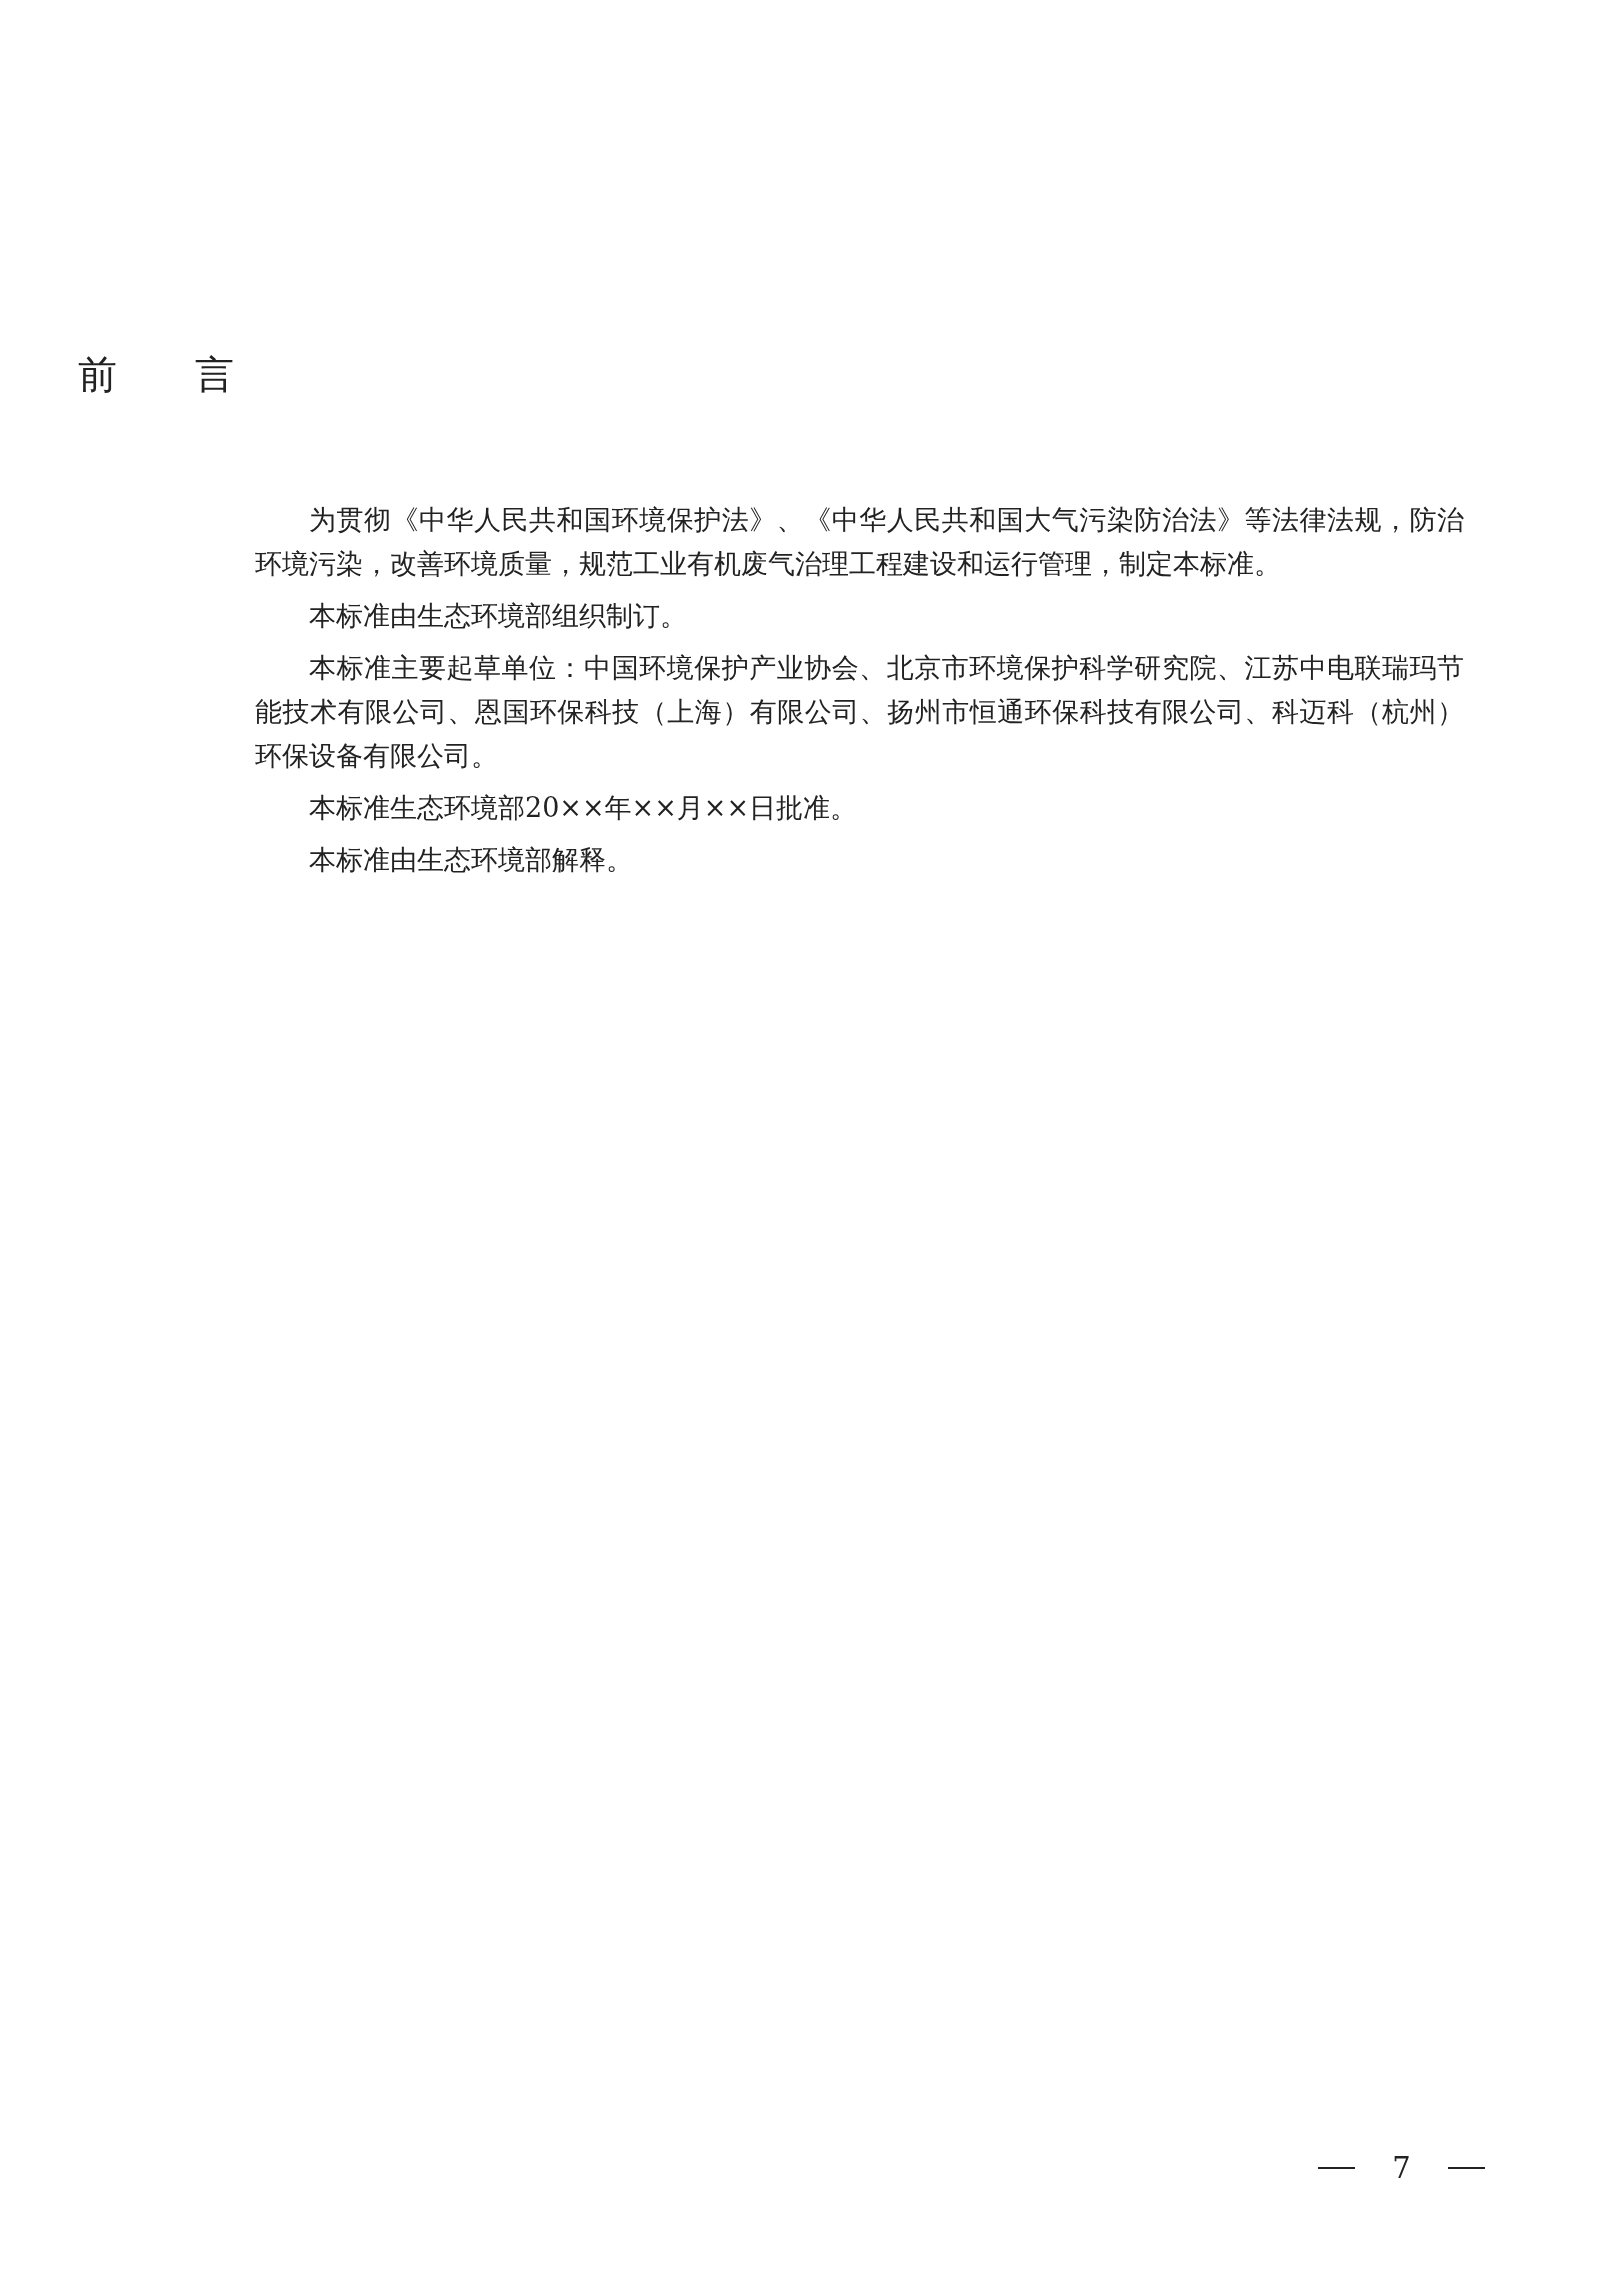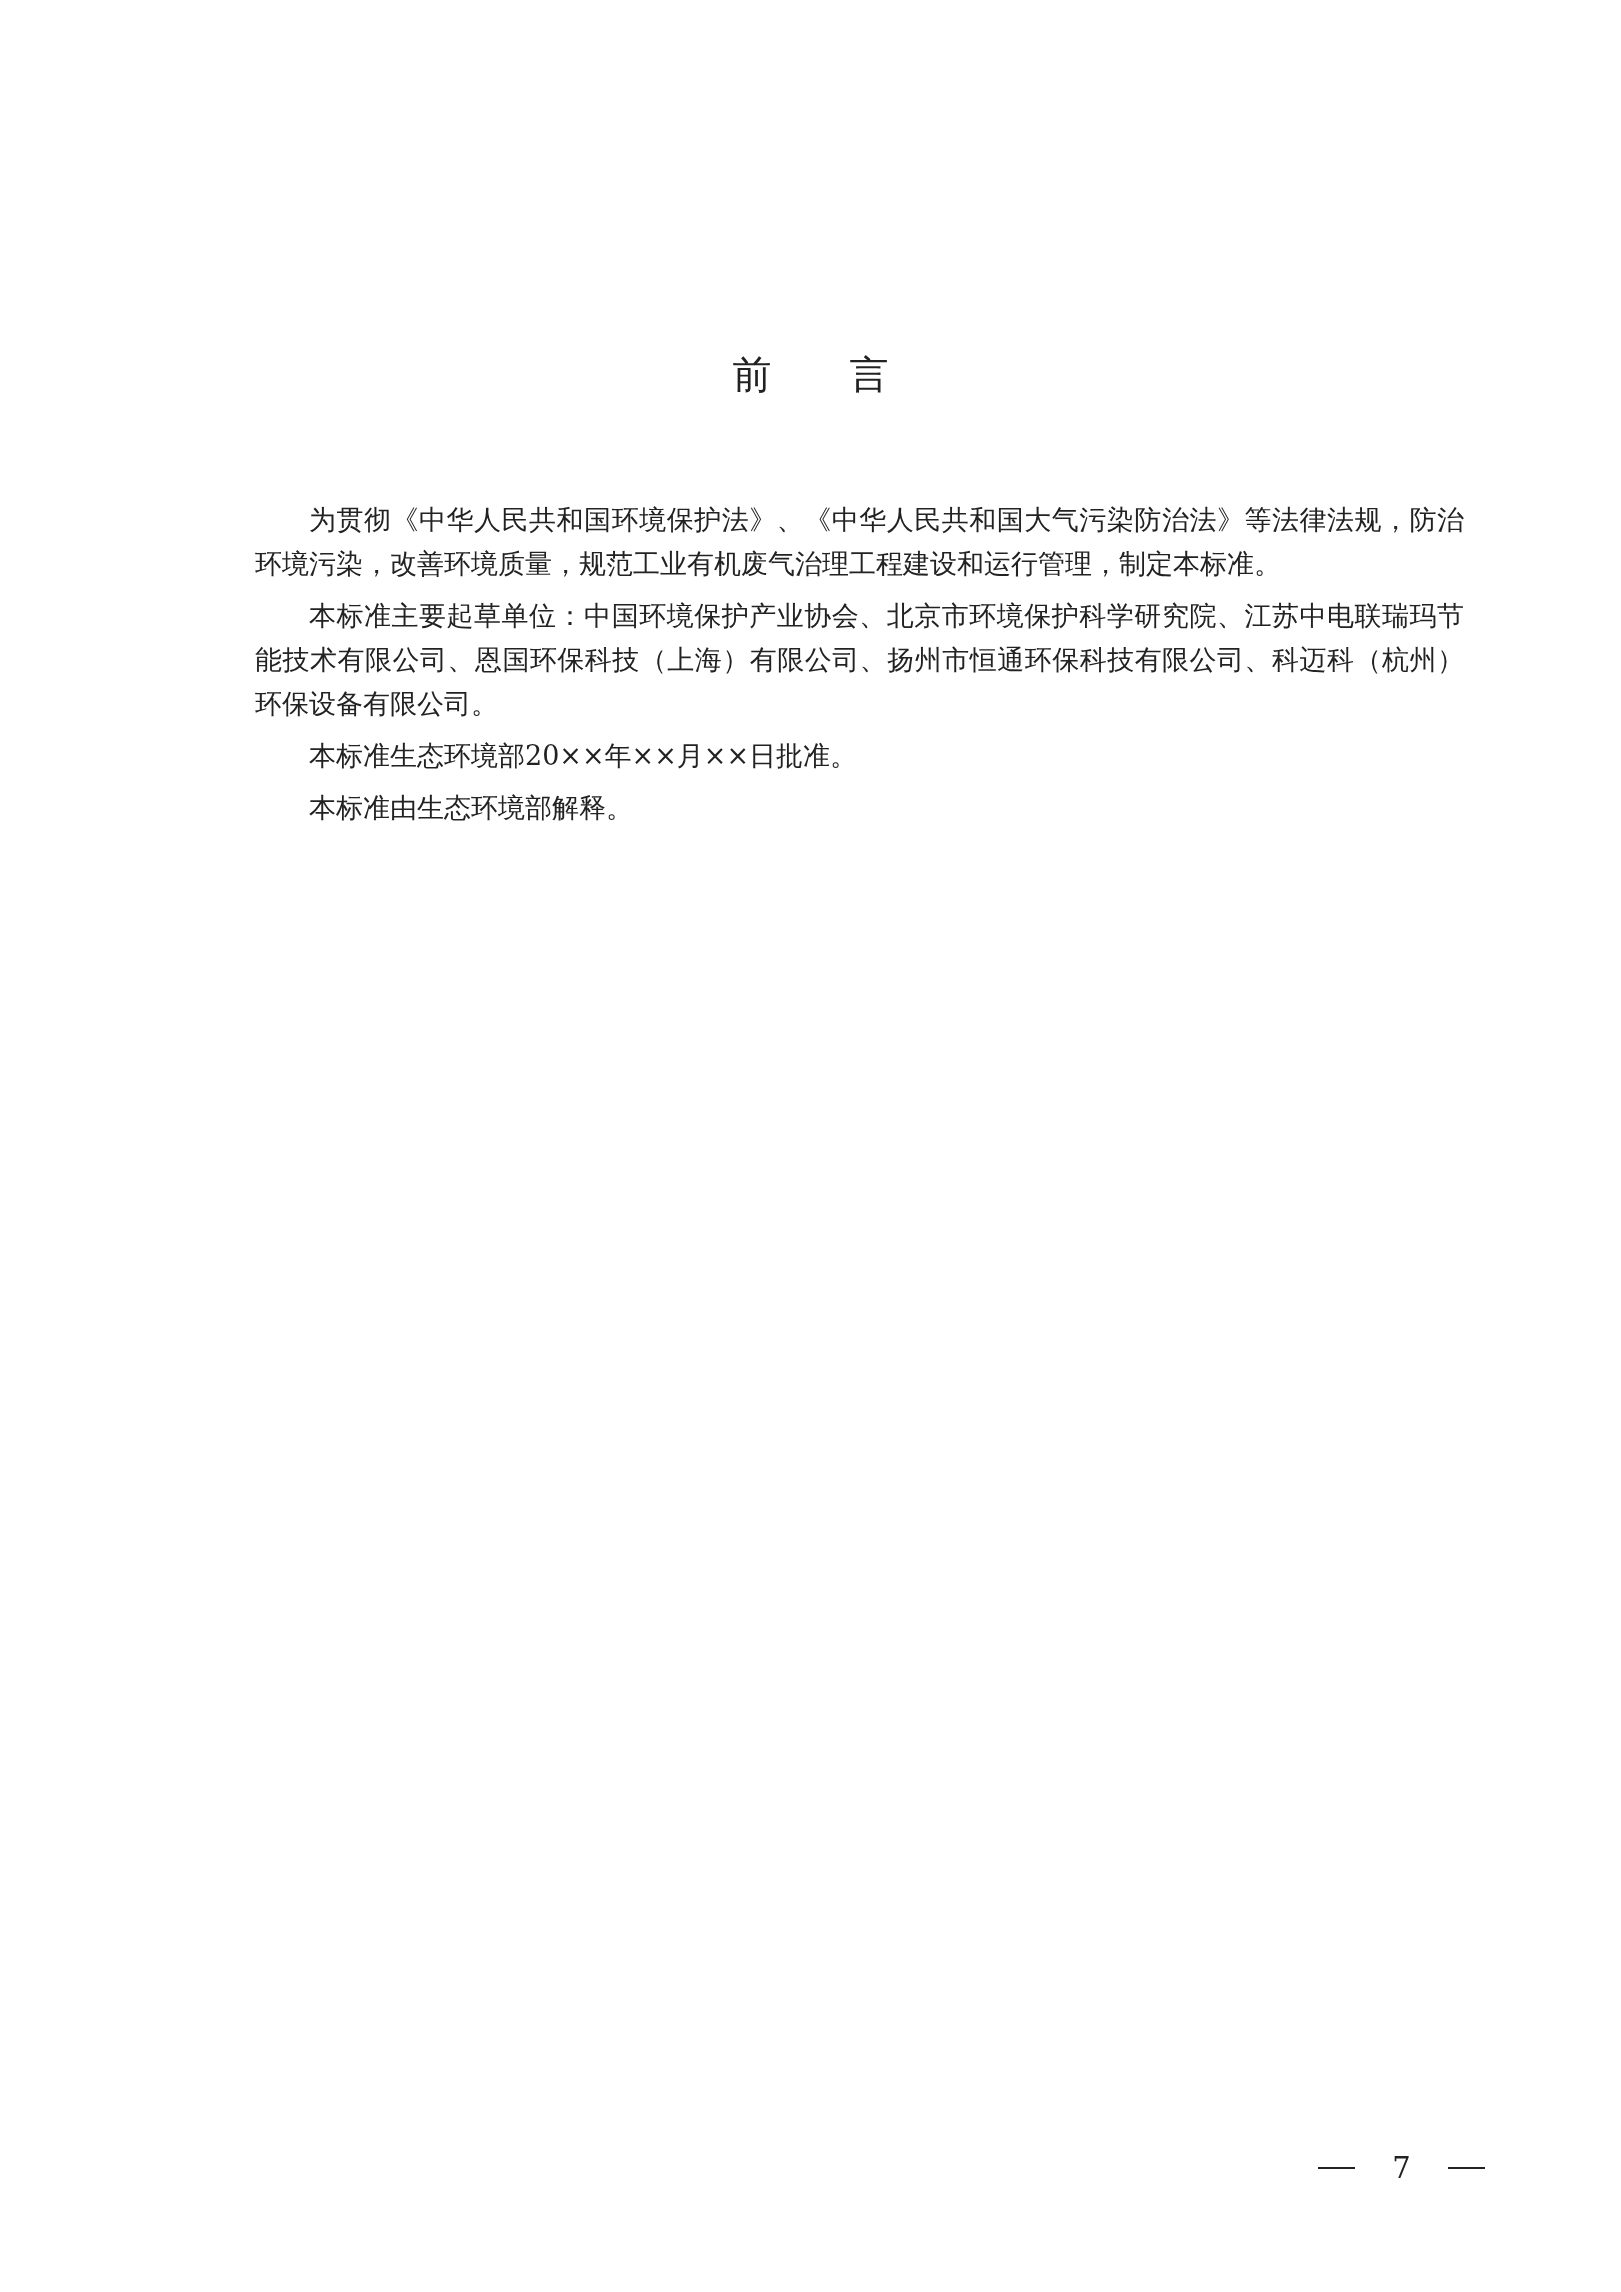--- a/index.html
+++ b/index.html
@@ -13,21 +13,20 @@
       position: relative;
       overflow: hidden;
       font-family: "DejaVu Serif", "Liberation Serif", serif;
       color: #1a1a1a;
     }
     .page-title {
       position: absolute;
       top: 348px;
       left: 0;
       width: 1621px;
-      text-align: center;
       font-family: "DejaVu Sans", "Liberation Sans", sans-serif;
       font-size: 39px;
       letter-spacing: 78px;
       text-indent: 78px;
       color: #222;
     }
     .body-text {
       position: absolute;
       top: 490px;
       left: 247px;
@@ -61,20 +60,21 @@
       background: #222;
     }
   </style>
 </head>
 <body>
 
 <div class="page-title">前言</div>
 
 <div class="body-text">
   <p>为贯彻《中华人民共和国环境保护法》、《中华人民共和国大气污染防治法》等法律法规，防治环境污染，改善环境质量，规范工业有机废气治理工程建设和运行管理，制定本标准。</p>
+  <p>本标准由生态环境部组织制订。</p>
   <p>本标准主要起草单位：中国环境保护产业协会、北京市环境保护科学研究院、江苏中电联瑞玛节能技术有限公司、恩国环保科技（上海）有限公司、扬州市恒通环保科技有限公司、科迈科（杭州）环保设备有限公司。</p>
   <p>本标准生态环境部20××年××月××日批准。</p>
   <p>本标准由生态环境部解释。</p>
 </div>
 
 <div class="page-number">
   <span class="dash"></span>
   <span>7</span>
   <span class="dash"></span>
 </div>

